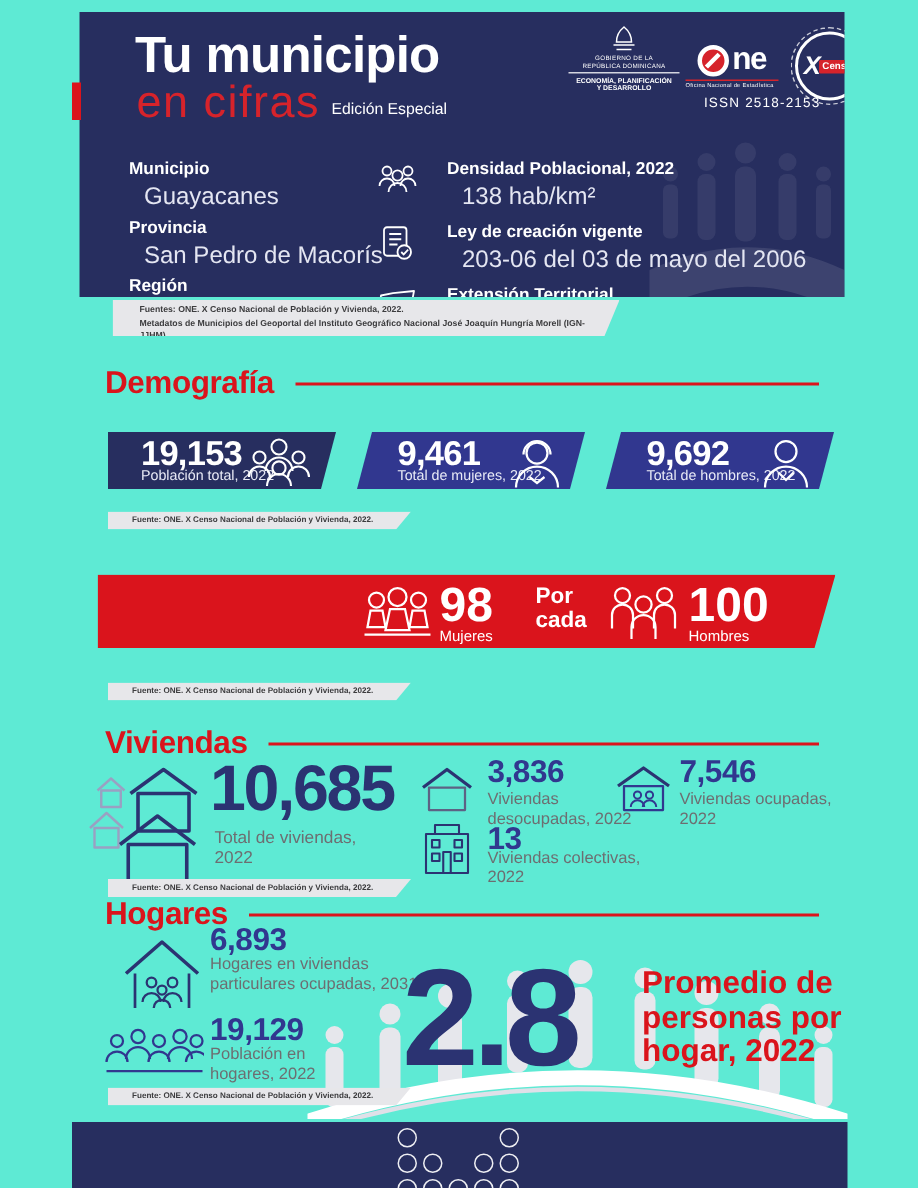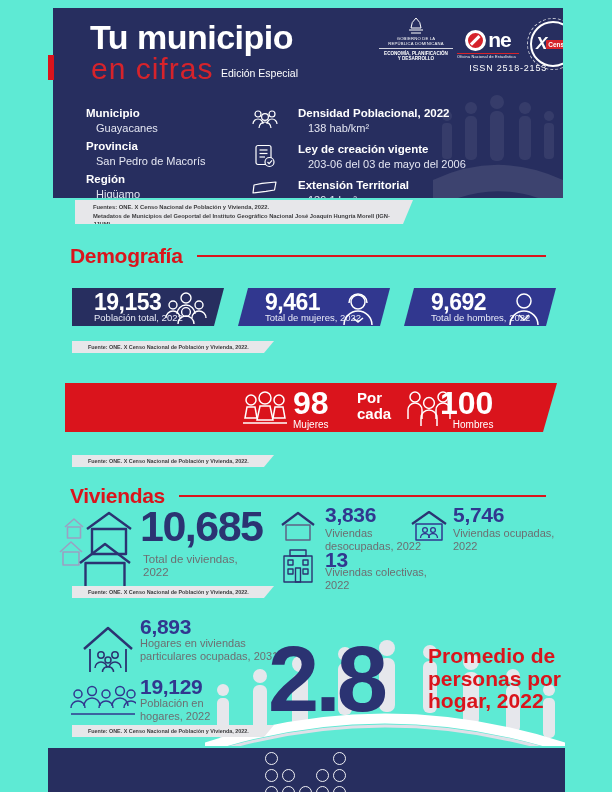--- a/index.html
+++ b/index.html
@@ -22,21 +22,21 @@
   .one-o::after{content:"";position:absolute;left:1px;top:6px;width:12px;height:2.5px;background:#fff;transform:rotate(-45deg);}
   .one-ne{font-size:21px;font-weight:bold;letter-spacing:-1px;}
   .one-sub{font-size:3.8px;border-top:1.2px solid #d6232b;margin-top:1px;padding-top:1px;letter-spacing:.2px;}
   .censo-logo{position:absolute;left:477px;top:13px;width:42px;height:42px;border:2px solid #fff;outline:1.5px dashed rgba(255,255,255,.75);outline-offset:2px;border-radius:50%;display:flex;align-items:center;justify-content:center;}
   .censo-x{font-size:17px;font-weight:bold;font-style:italic;color:#fff;}
   .censo-chip{font-size:6.5px;font-weight:bold;color:#fff;background:#d6232b;padding:1px 2px;border-radius:1px;margin-left:-1px;}
   .issn{position:absolute;right:16px;top:55px;font-size:9px;color:#fff;letter-spacing:.8px;}
   .info-left{position:absolute;left:33px;top:99px;}
   .info-right{position:absolute;left:198px;top:99px;}
   .info-label{font-size:11.5px;font-weight:bold;color:#fff;line-height:1.2;}
-  .info-value{font-size:11px;color:#e4e6f2;margin:1px 0 5px 10px;line-height:1.2;}
+  .info-value{font-size:16px;color:#e4e6f2;margin:1px 0 5px 10px;line-height:1.2;}
   .inforow{display:flex;gap:20px;margin-bottom:3px;}
   .inforow .ic{width:27px;flex:0 0 27px;display:flex;justify-content:center;align-items:flex-start;padding-top:1px;}
   .hdr-watermark{position:absolute;right:0;top:70px;}
 
   
   .srcbar{position:absolute;background:#e7e7ea;color:#3c3c3e;font-weight:bold;
           clip-path:polygon(0 0,100% 0,calc(100% - 10px) 100%,0 100%);}
   .srcbar.big{left:75px;top:200px;width:310px;height:21px;font-size:5.8px;line-height:1.5;padding:3px 10px 0 18px;}
   .srcbar.small{left:72px;width:178px;height:12px;font-size:5.4px;line-height:12px;padding:0 8px 0 16px;white-space:nowrap;}
 
@@ -254,21 +254,21 @@
     </div>
     <div class="fem-por">Por cada</div>
     <svg class="abs" style="left:340px;top:6px;" width="48" height="38" viewBox="0 0 48 38" stroke="#fff" stroke-width="1.5" fill="none">
       <circle cx="10" cy="8" r="5"></circle>
         <path d="M3,30 v-9 a7,7 0 0 1 14,0 v9"></path>
       <circle cx="38" cy="8" r="5"></circle>
         <path d="M31,30 v-9 a7,7 0 0 1 14,0 v9"></path>
       <circle cx="24" cy="14" r="5.4"></circle>
         <path d="M16,37 v-8 a8,8 0 0 1 16,0 v8"></path>
     </svg>
-    <div class="abs" style="left:375px;top:4px;text-align:right;">
+    <div class="abs" style="left:394px;top:4px;text-align:left;">
       <div class="fem-num">100</div>
       <div class="fem-sub">Hombres</div>
     </div>
   </div>
 
   <div class="srcbar small" style="top:455px;">
     <span>Fuente: ONE. X Censo Nacional de Población y Vivienda, 2022.</span>
   </div>
 
   <div class="sect-head" style="top:484px;">
@@ -304,39 +304,43 @@
   <svg class="abs" style="left:410px;top:510px;" width="38" height="32" viewBox="0 0 38 32" fill="none" stroke-linejoin="round">
     <path d="M2,14 L19,2 L36,14" stroke="#2b3372" stroke-width="2.2"></path>
     <rect x="6" y="14" width="26" height="16" stroke="#31378f" stroke-width="1.5"></rect>
     <g stroke="#31378f" stroke-width="1.3">
       <circle cx="15" cy="20" r="2.4"></circle>
         <path d="M10.5,28 a4.5,4.5 0 0 1 9,0"></path>
       <circle cx="23" cy="20" r="2.4"></circle>
         <path d="M18.5,28 a4.5,4.5 0 0 1 9,0"></path>
     </g>
   </svg>
-  <div class="abs stat-val" style="left:453px;top:503px;">5,746</div>
+  <div class="abs stat-val" style="left:453px;top:503px;">7,546</div>
   <div class="abs stat-lbl" style="left:453px;top:527px;width:115px;">Viviendas ocupadas, 2022</div>
 
   <svg class="abs" style="left:281px;top:548px;" width="34" height="36" viewBox="0 0 34 36" fill="none" stroke="#2b3372" stroke-width="1.4" stroke-linejoin="round">
     <rect x="9" y="2" width="16" height="6"></rect>
     <rect x="3" y="8" width="28" height="26"></rect>
     <rect x="7" y="12" width="5" height="5"></rect>
       <rect x="22" y="12" width="5" height="5"></rect>
     <rect x="7" y="21" width="5" height="5"></rect>
       <rect x="22" y="21" width="5" height="5"></rect>
     <rect x="14.5" y="20" width="5" height="14"></rect>
   </svg>
   <div class="abs stat-val" style="left:325px;top:518px;margin-top:30px;">13</div>
   <div class="abs stat-lbl" style="left:325px;top:566px;width:110px;">Viviendas colectivas, 2022</div>
 
   <div class="srcbar small" style="top:586px;">
     <span>Fuente: ONE. X Censo Nacional de Población y Vivienda, 2022.</span>
   </div>
 
+  <div class="sect-head" style="top:598px;">
+    <span class="sect-title">Hogares</span>
+    <span class="rule"></span>
+  </div>
 
   <svg class="abs" style="left:205px;top:626px;" width="360" height="120" viewBox="0 0 360 120">
     <g fill="#e6e7ec">
       <circle cx="18" cy="64" r="6"></circle>
         <rect x="12" y="72" width="12" height="40" rx="5"></rect>
       <circle cx="55" cy="50" r="7"></circle>
         <rect x="48" y="59" width="14" height="48" rx="6"></rect>
       <circle cx="95" cy="38" r="8"></circle>
         <rect x="87" y="48" width="16" height="54" rx="7"></rect>
       <circle cx="140" cy="28" r="7"></circle>

